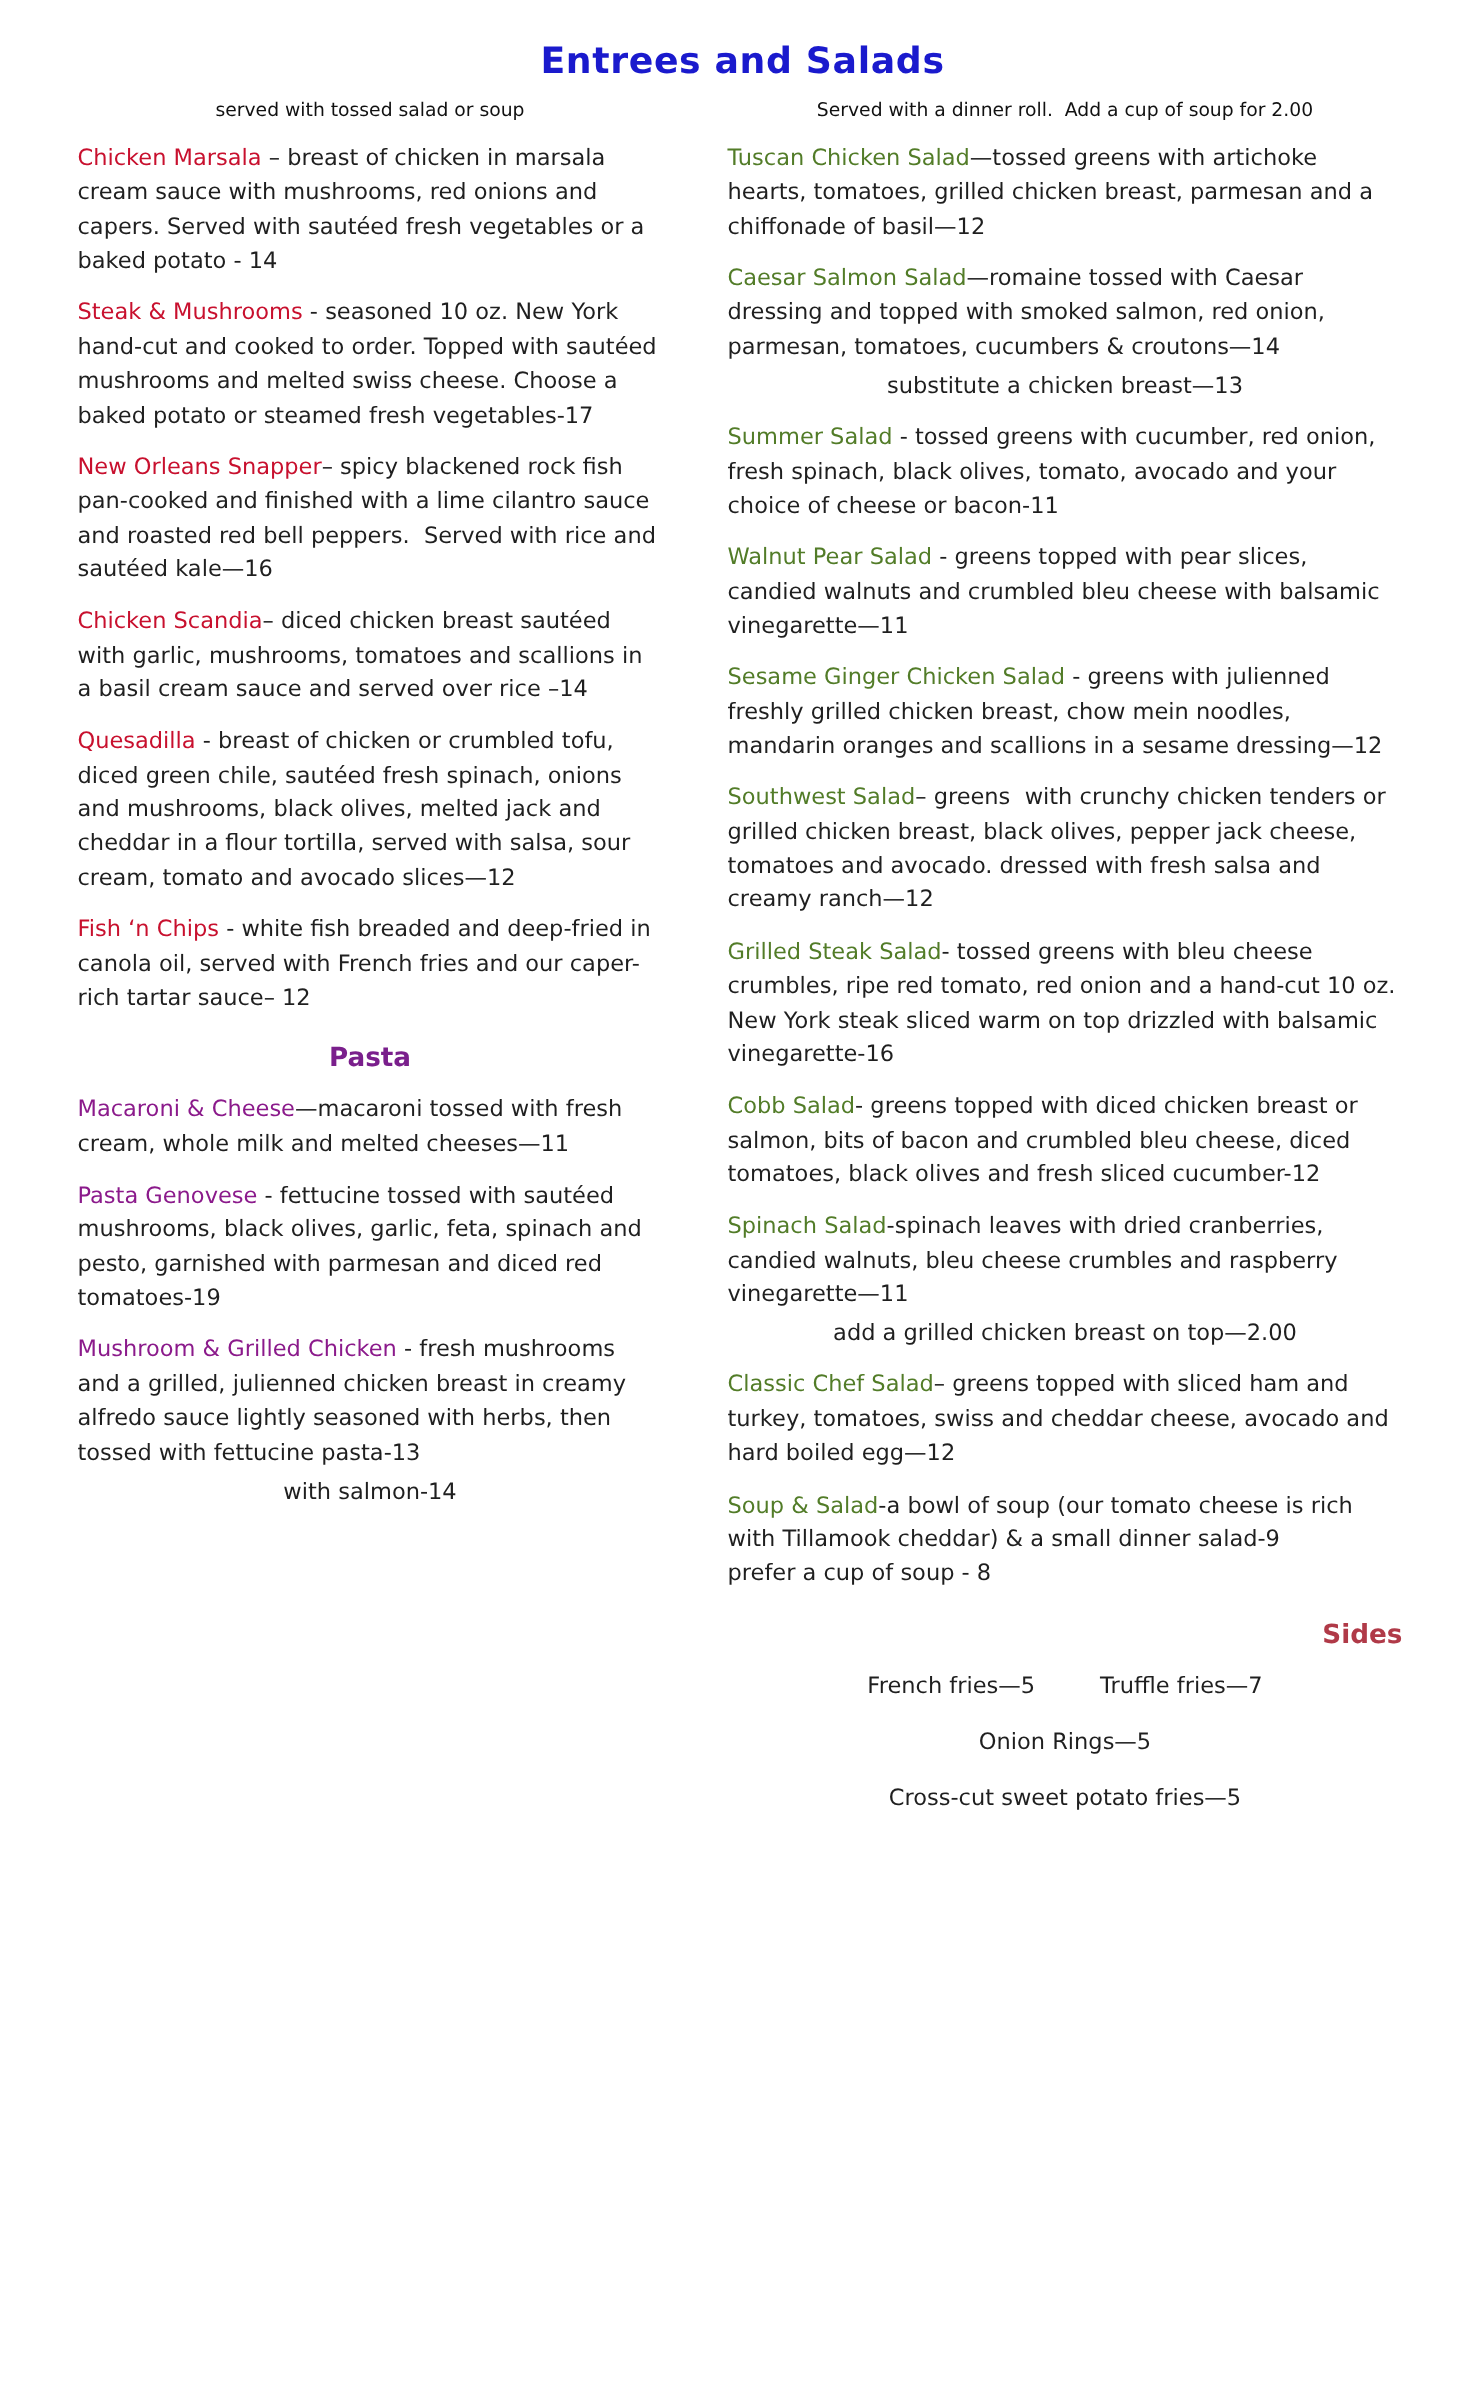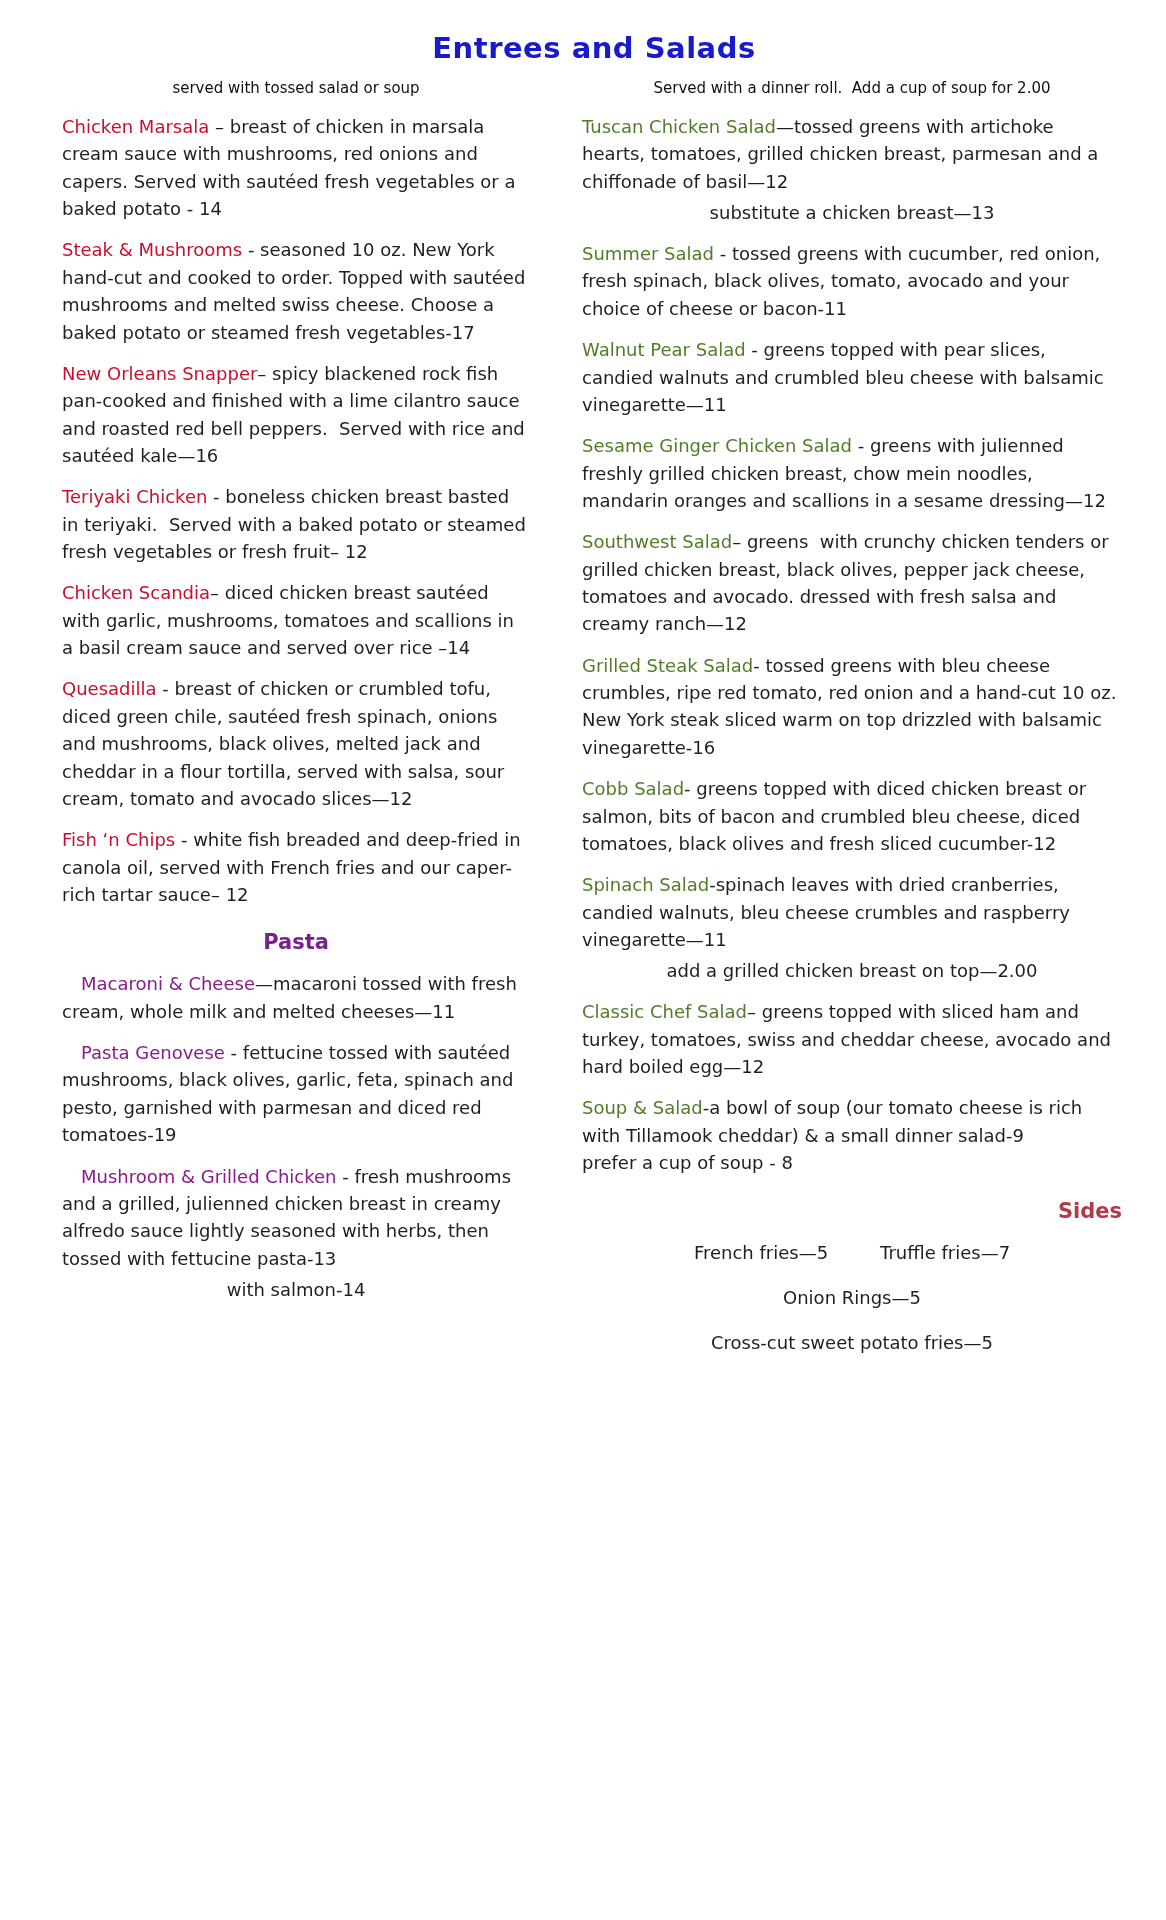--- a/index.html
+++ b/index.html
@@ -39,21 +39,21 @@
     color: #111;
   }
   .menu-item {
     font-size: 18px;
     line-height: 1.52;
     margin: 0 0 14px 0;
     text-align: left;
   }
   .item-name { font-weight: 500; }
   .entrees-list .item-name { color: var(--entree-name, #c8102e); }
-  .pasta-list   .item-name { color: var(--pasta-name, #8b1a8b); margin-left: 19px; }
+  .pasta-list   .item-name { color: var(--pasta-name, #8b1a8b); }
   .salads-list  .item-name { color: var(--salad-name, #527c28); }
   .note-line {
     text-align: center;
     font-size: 18px;
     line-height: 1.5;
     margin: -10px 0 14px 0;
   }
   .section-heading {
     text-align: center;
     font-size: 21px;
@@ -77,38 +77,38 @@
   <h1 class="title">Entrees and Salads</h1>
 
   <div class="columns">
 
     <div class="col">
       <div class="subtitle">served with tossed salad or soup</div>
       <div class="entrees-list" id="entrees-list">
           <p class="menu-item"><span class="item-name">Chicken Marsala</span><span class="item-desc"> – breast of chicken in marsala cream sauce with mushrooms, red onions and capers. Served with sautéed fresh vegetables or a baked potato - 14</span></p>
           <p class="menu-item"><span class="item-name">Steak &amp; Mushrooms</span><span class="item-desc"> - seasoned 10 oz. New York hand-cut and cooked to order. Topped with sautéed mushrooms and melted swiss cheese. Choose a baked potato or steamed fresh vegetables-17</span></p>
           <p class="menu-item"><span class="item-name">New Orleans Snapper</span><span class="item-desc">– spicy blackened rock fish pan-cooked and finished with a lime cilantro sauce and roasted red bell peppers.&nbsp; Served with rice and sautéed kale—16</span></p>
-          <p class="menu-item"><span class="item-name">Teriyaki Chicken</span><span class="item-desc"> - boneless chicken breast basted in teriyaki.&nbsp; Served with a baked potato or steamed fresh vegetables or fresh fruit– 12</span></p>
           <p class="menu-item"><span class="item-name">Chicken Scandia</span><span class="item-desc">– diced chicken breast sautéed with garlic, mushrooms, tomatoes and scallions in a basil cream sauce and served over rice –14</span></p>
           <p class="menu-item"><span class="item-name">Quesadilla</span><span class="item-desc"> - breast of chicken or crumbled tofu, diced green chile, sautéed fresh spinach, onions and mushrooms, black olives, melted jack and cheddar in a flour tortilla, served with salsa, sour cream, tomato and avocado slices—12</span></p>
           <p class="menu-item"><span class="item-name">Fish ‘n Chips</span><span class="item-desc"> - white fish breaded and deep-fried in canola oil, served with French fries and our caper-rich tartar sauce– 12</span></p>
         </div>
       <h2 class="section-heading pasta-heading">Pasta</h2>
       <div class="pasta-list" id="pasta-list">
           <p class="menu-item"><span class="item-name">Macaroni &amp; Cheese</span><span class="item-desc">—macaroni tossed with fresh cream, whole milk and melted cheeses—11</span></p>
           <p class="menu-item"><span class="item-name">Pasta Genovese</span><span class="item-desc"> - fettucine tossed with sautéed mushrooms, black olives, garlic, feta, spinach and pesto, garnished with parmesan and diced red tomatoes-19</span></p>
           <p class="menu-item"><span class="item-name">Mushroom &amp; Grilled Chicken</span><span class="item-desc"> - fresh mushrooms and a grilled, julienned chicken breast in creamy alfredo sauce lightly seasoned with herbs, then tossed with fettucine pasta-13</span></p>
           <div class="note-line">with salmon-14</div>
         </div>
     </div>
 
     <div class="col">
       <div class="subtitle">Served with a dinner roll.&nbsp; Add a cup of soup for 2.00</div>
       <div class="salads-list" id="salads-list">
           <p class="menu-item"><span class="item-name">Tuscan Chicken Salad</span><span class="item-desc">—tossed greens with artichoke hearts, tomatoes, grilled chicken breast, parmesan and a chiffonade of basil—12</span></p>
+          <p class="menu-item"><span class="item-name">Caesar Salmon Salad</span><span class="item-desc">—romaine tossed with Caesar dressing and topped with smoked salmon, red onion, parmesan, tomatoes, cucumbers &amp; croutons—14</span></p>
           <div class="note-line">substitute a chicken breast—13</div>
           <p class="menu-item"><span class="item-name">Summer Salad</span><span class="item-desc"> - tossed greens with cucumber, red onion, fresh spinach, black olives, tomato, avocado and your choice of cheese or bacon-11</span></p>
           <p class="menu-item"><span class="item-name">Walnut Pear Salad</span><span class="item-desc"> - greens topped with pear slices, candied walnuts and crumbled bleu cheese with balsamic vinegarette—11</span></p>
           <p class="menu-item"><span class="item-name">Sesame Ginger Chicken Salad</span><span class="item-desc"> - greens with julienned freshly grilled chicken breast, chow mein noodles, mandarin oranges and scallions in a sesame dressing—12</span></p>
           <p class="menu-item"><span class="item-name">Southwest Salad</span><span class="item-desc">– greens &nbsp;with crunchy chicken tenders or grilled chicken breast, black olives, pepper jack cheese, tomatoes and avocado. dressed with fresh salsa and creamy ranch—12</span></p>
           <p class="menu-item"><span class="item-name">Grilled Steak Salad</span><span class="item-desc">- tossed greens with bleu cheese crumbles, ripe red tomato, red onion and a hand-cut 10 oz. New York steak sliced warm on top drizzled with balsamic vinegarette-16</span></p>
           <p class="menu-item"><span class="item-name">Cobb Salad</span><span class="item-desc">- greens topped with diced chicken breast or salmon, bits of bacon and crumbled bleu cheese, diced tomatoes, black olives and fresh sliced cucumber-12</span></p>
           <p class="menu-item"><span class="item-name">Spinach Salad</span><span class="item-desc">-spinach leaves with dried cranberries, candied walnuts, bleu cheese crumbles and raspberry vinegarette—11</span></p>
           <div class="note-line">add a grilled chicken breast on top—2.00</div>
           <p class="menu-item"><span class="item-name">Classic Chef Salad</span><span class="item-desc">– greens topped with sliced ham and turkey, tomatoes, swiss and cheddar cheese, avocado and hard boiled egg—12</span></p>

